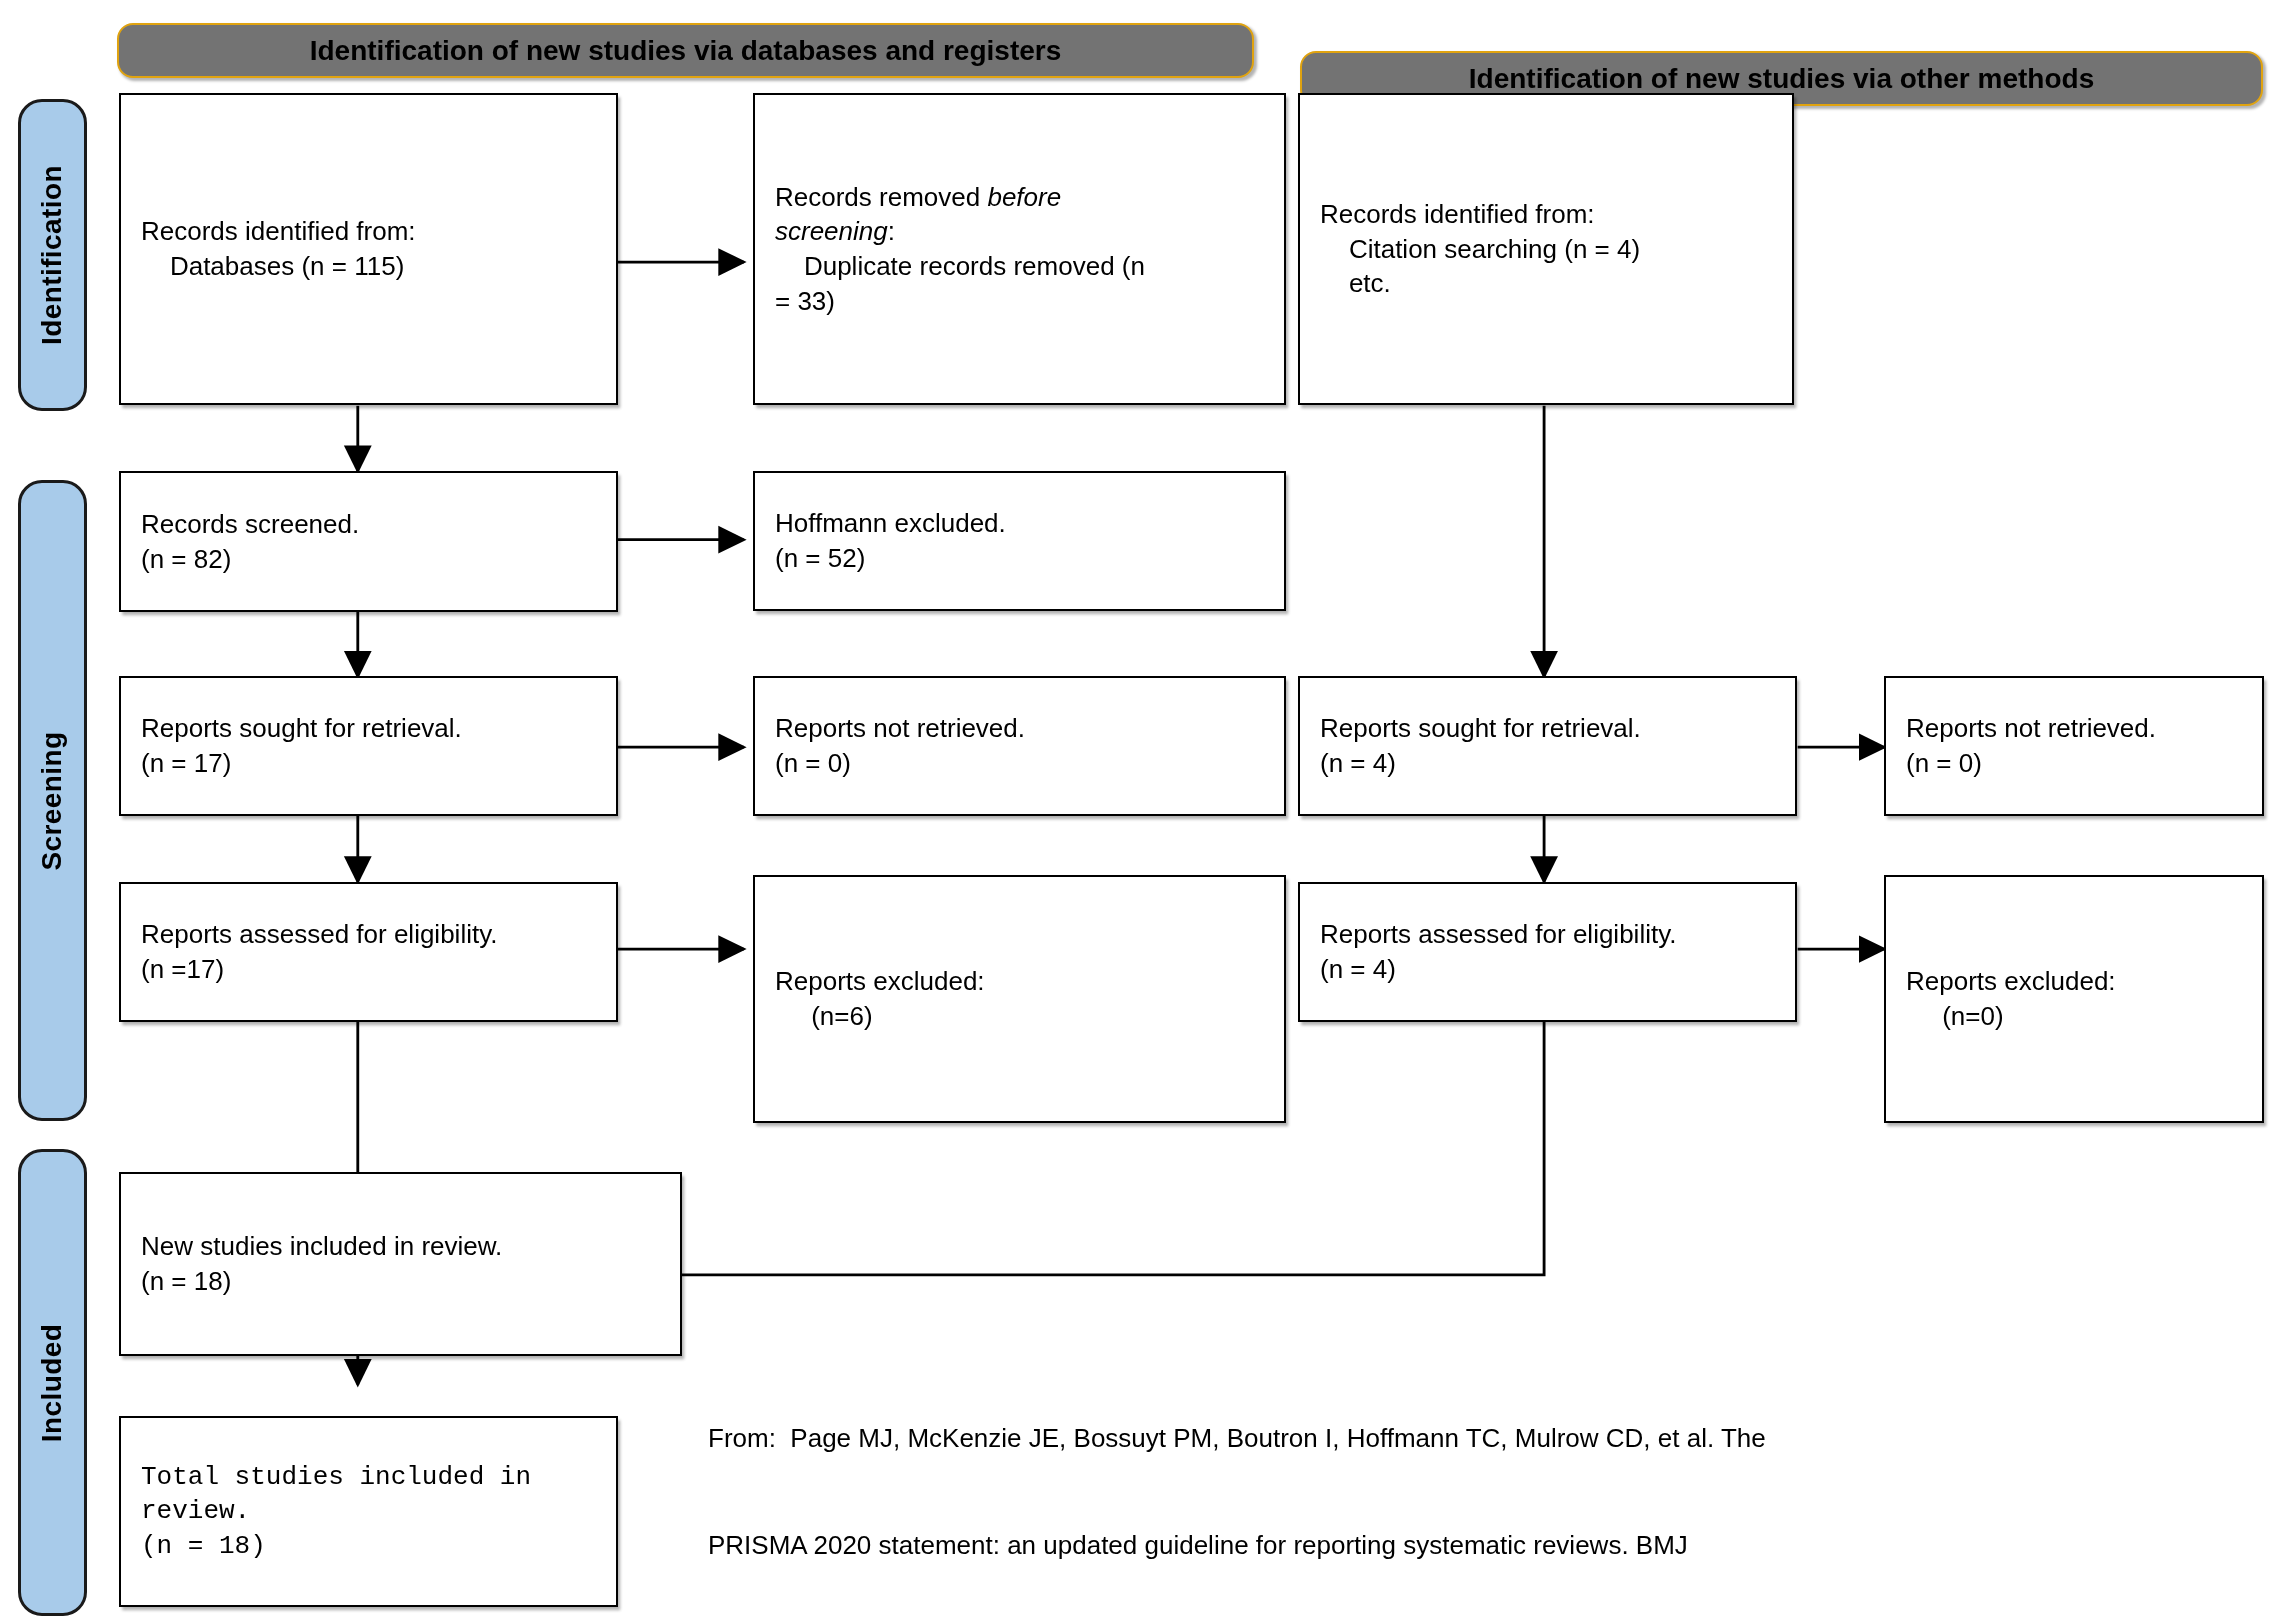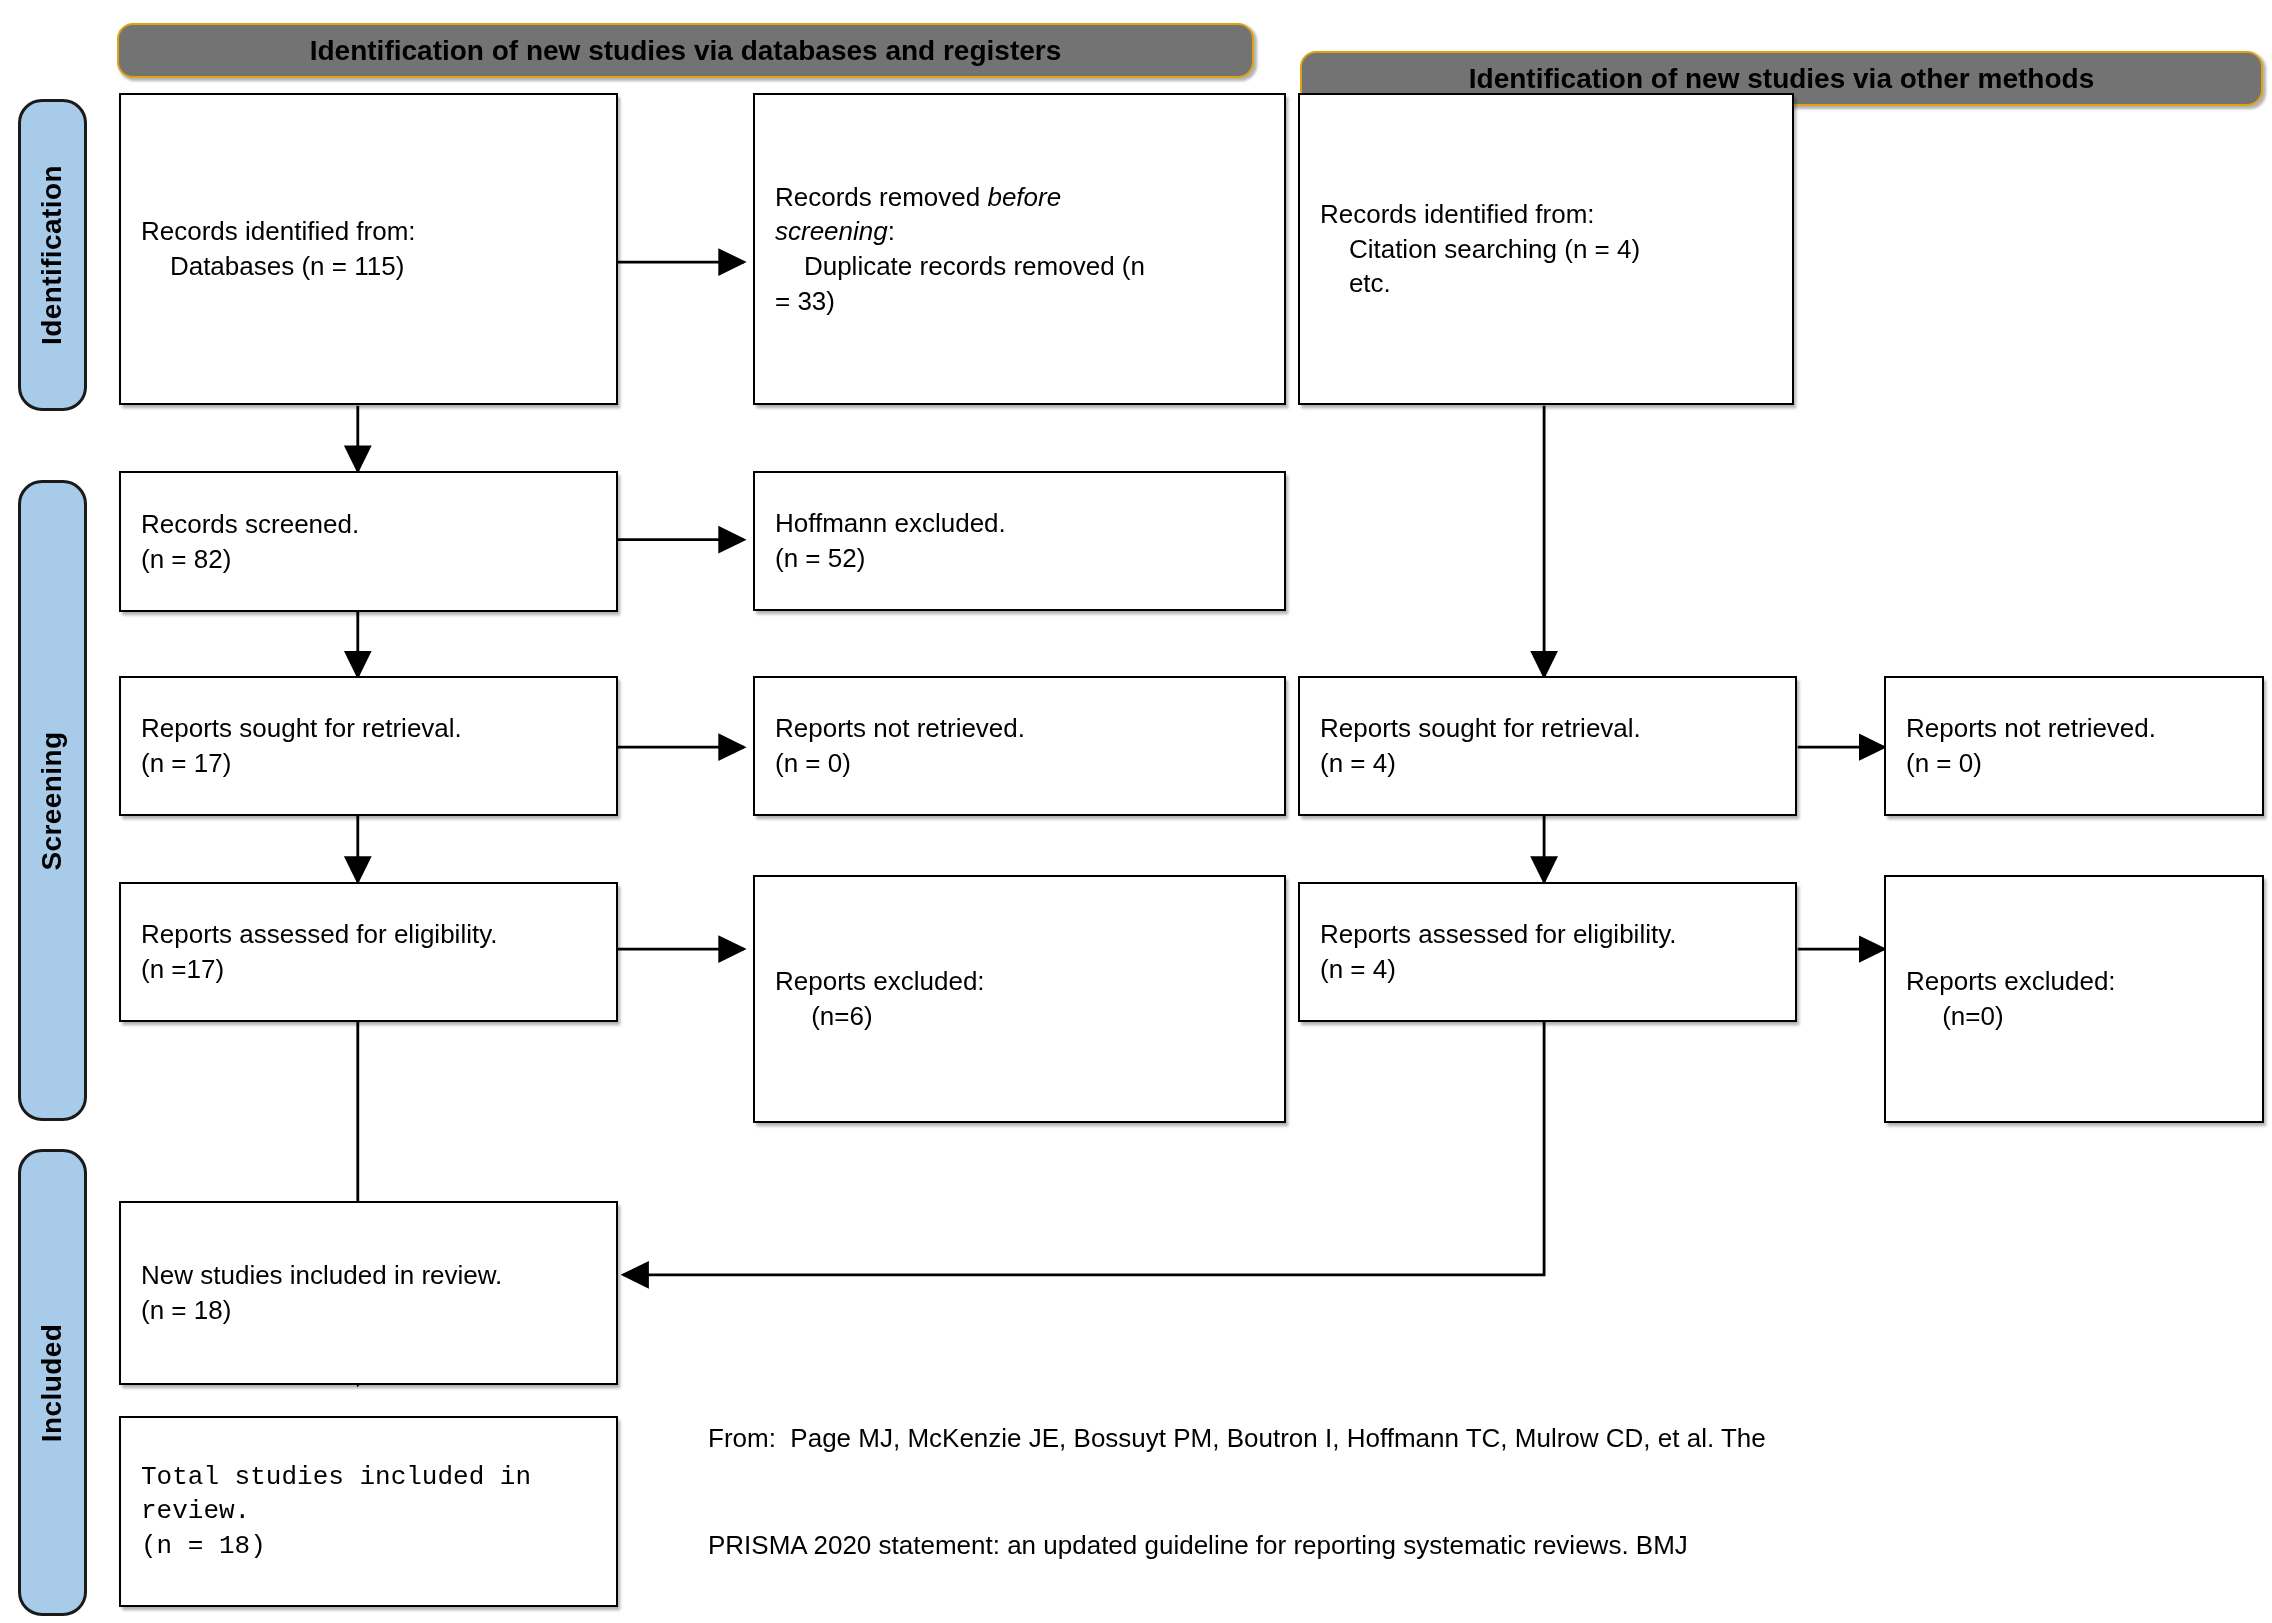--- a/index.html
+++ b/index.html
@@ -194,21 +194,21 @@
   <div class="flow-box" style="left:119px; top:882px; width:499px; height:140px;">
     <div class="box-text">Reports assessed for eligibility.</div>
     <div class="box-text">(n =17)</div>
   </div>
 
   <div class="flow-box" style="left:753px; top:875px; width:533px; height:248px;">
     <div class="box-text">Reports excluded:</div>
     <div class="box-text">     (n=6)</div>
   </div>
 
-  <div class="flow-box" style="left:119px; top:1201px; width:499px; height:184px;">
+  <div class="flow-box" style="left:119px; top:1172px; width:563px; height:184px;">
     <div class="box-text">New studies included in review.</div>
     <div class="box-text">(n = 18)</div>
   </div>
 
   <div class="flow-box" style="left:119px; top:1416px; width:499px; height:191px;font-family:Liberation Mono, monospace;">
     <div class="box-text">Total studies included in review.</div>
     <div class="box-text">(n = 18)</div>
   </div>
 
   <div class="flow-box" style="left:1298px; top:93px; width:496px; height:312px;">

